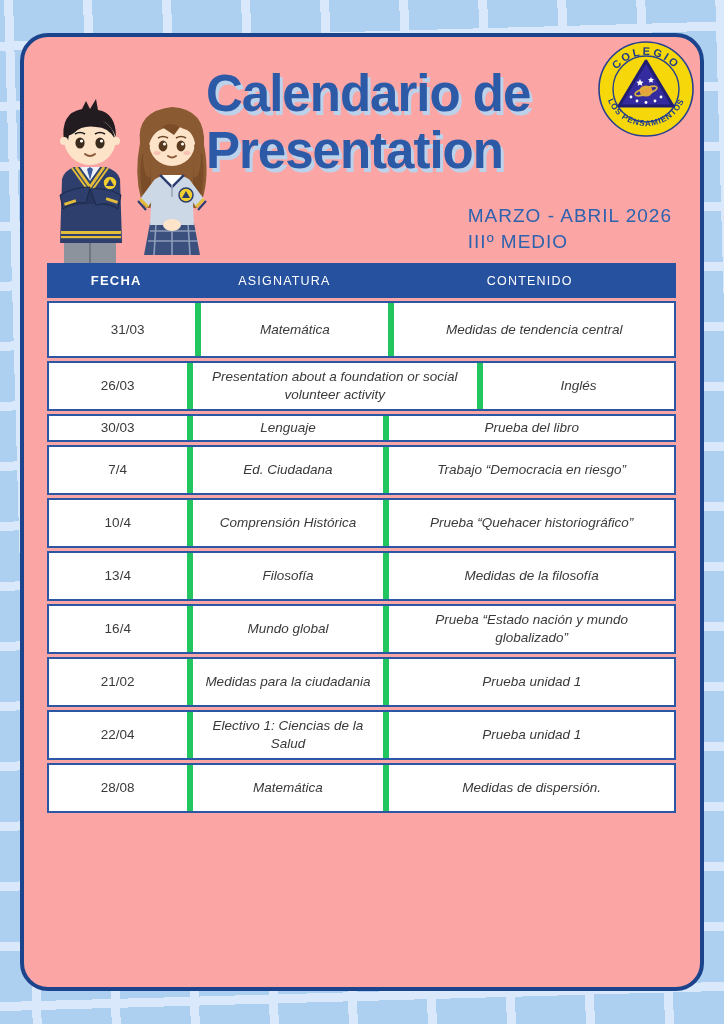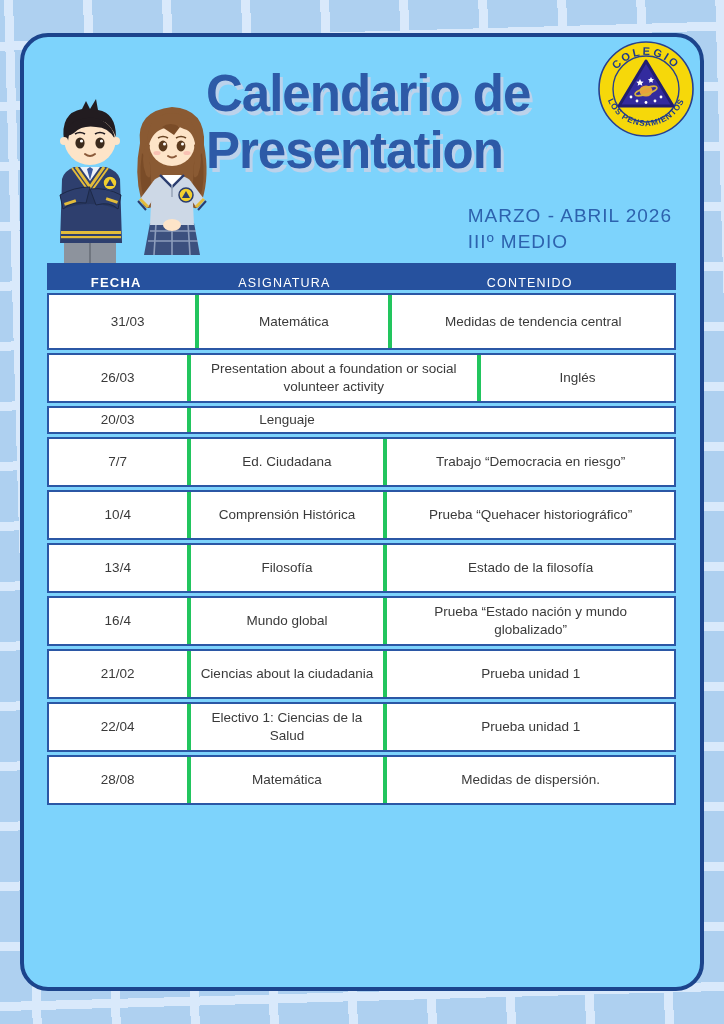--- a/index.html
+++ b/index.html
@@ -11,60 +11,60 @@
     position:absolute; left:-60px; top:-60px; width:900px; height:1180px;
     background:
       repeating-linear-gradient(90deg, #d9e9fb 0 9px, rgba(0,0,0,0) 9px 79px),
       repeating-linear-gradient(0deg, #d9e9fb 0 9px, rgba(0,0,0,0) 9px 60px),
       #aed0f0;
     transform:rotate(-1.6deg);
   }
 
   .card {
     position:absolute; left:20px; top:33px; width:684px; height:958px;
-    background:#7dd3fc; border:4px solid #1c448c; border-radius:28px;
+    background:#fca5a5; border:4px solid #1c448c; border-radius:28px;
   }
 
   .students { position:absolute; left:10px; top:46px; width:190px; height:182px; }
 
   .title-block { position:absolute; left:182px; top:28px; width:420px; }
   .title-line {
     font-size:51px; font-weight:bold; color:#2d5aa7; letter-spacing:-1px;
     line-height:57px; text-shadow:3px 4px 0 #bcd2eb; white-space:nowrap;
   }
 
   .logo { position:absolute; right:4px; top:2px; width:100px; height:100px; }
 
   .subtitle-block { position:absolute; right:28px; top:166px; text-align:left; }
   .subtitle-line1 { font-size:19px; color:#2d62ae; letter-spacing:1px; line-height:26px; }
   .subtitle-line2 { font-size:19px; color:#2d62ae; letter-spacing:1px; line-height:26px; }
 
   .table { position:absolute; left:23px; top:226px; width:629px; }
   .thead {
-    display:flex; background:#26519e; color:#ffffff; height:27px; align-items:flex-end;
+    display:flex; background:#26519e; color:#ffffff; height:35px; align-items:center;
     margin-bottom:3px;
   }
   .th { text-align:center; font-size:12.5px; letter-spacing:1.2px; }
   .th.bold { font-weight:bold; font-size:13px; }
 
   .col-fecha { width:22%; }
   .col-asig  { width:31.5%; }
   .col-cont  { width:46.5%; }
 
   .row {
     display:flex; border:2px solid #2b57a5; margin-bottom:3px; min-height:50px;
     align-items:stretch; background:#ffffff;
   }
   .row:nth-child(1) { min-height:57px;padding-left:11px; }
   .row:nth-child(3) { min-height:22px; }
   .cell {
     display:flex; align-items:center; justify-content:center; text-align:center;
     font-size:13.5px; color:#3a3a3a; padding:3px 10px; line-height:18px;
   }
-  .cell + .cell { border-left:4px solid #22c55e; }
+  .cell + .cell { border-left:6px solid #22c55e;font-style:italic; }
 </style>
 </head>
 <body>
 
 <div class="bg-pattern"></div>
 
 <div class="card">
 
   <svg class="students" viewBox="0 0 190 182">
 
@@ -213,52 +213,53 @@
     <div class="cell col-cont">Medidas de tendencia central</div>
   </div>
 
   <div class="row">
     <div class="cell col-fecha">26/03</div>
     <div class="cell col-cont">Presentation about a foundation or social volunteer activity</div>
     <div class="cell col-asig">Inglés</div>
   </div>
 
   <div class="row">
-    <div class="cell col-fecha">20/03</div>
+    <div class="cell col-fecha">30/03</div>
     <div class="cell col-asig">Lenguaje</div>
-  </div>
-
-
-  <div class="row">
-    <div class="cell col-fecha">7/7</div>
+    <div class="cell col-cont">Prueba del libro</div>
+  </div>
+
+
+  <div class="row">
+    <div class="cell col-fecha">7/4</div>
     <div class="cell col-asig">Ed. Ciudadana</div>
     <div class="cell col-cont">Trabajo “Democracia en riesgo”</div>
   </div>
 
   <div class="row">
     <div class="cell col-fecha">10/4</div>
     <div class="cell col-asig">Comprensión Histórica</div>
     <div class="cell col-cont">Prueba “Quehacer historiográfico”</div>
   </div>
 
   <div class="row">
     <div class="cell col-fecha">13/4</div>
     <div class="cell col-asig">Filosofía</div>
-    <div class="cell col-cont">Estado de la filosofía</div>
+    <div class="cell col-cont">Medidas de la filosofía</div>
   </div>
 
   <div class="row">
     <div class="cell col-fecha">16/4</div>
     <div class="cell col-asig">Mundo global</div>
     <div class="cell col-cont">Prueba “Estado nación y mundo globalizado”</div>
   </div>
 
   <div class="row">
     <div class="cell col-fecha">21/02</div>
-    <div class="cell col-asig">Ciencias about la ciudadania</div>
+    <div class="cell col-asig">Medidas para la ciudadania</div>
     <div class="cell col-cont">Prueba unidad 1</div>
   </div>
 
   <div class="row">
     <div class="cell col-fecha">22/04</div>
     <div class="cell col-asig">Electivo 1: Ciencias de la Salud</div>
     <div class="cell col-cont">Prueba unidad 1</div>
   </div>
 
   <div class="row">

